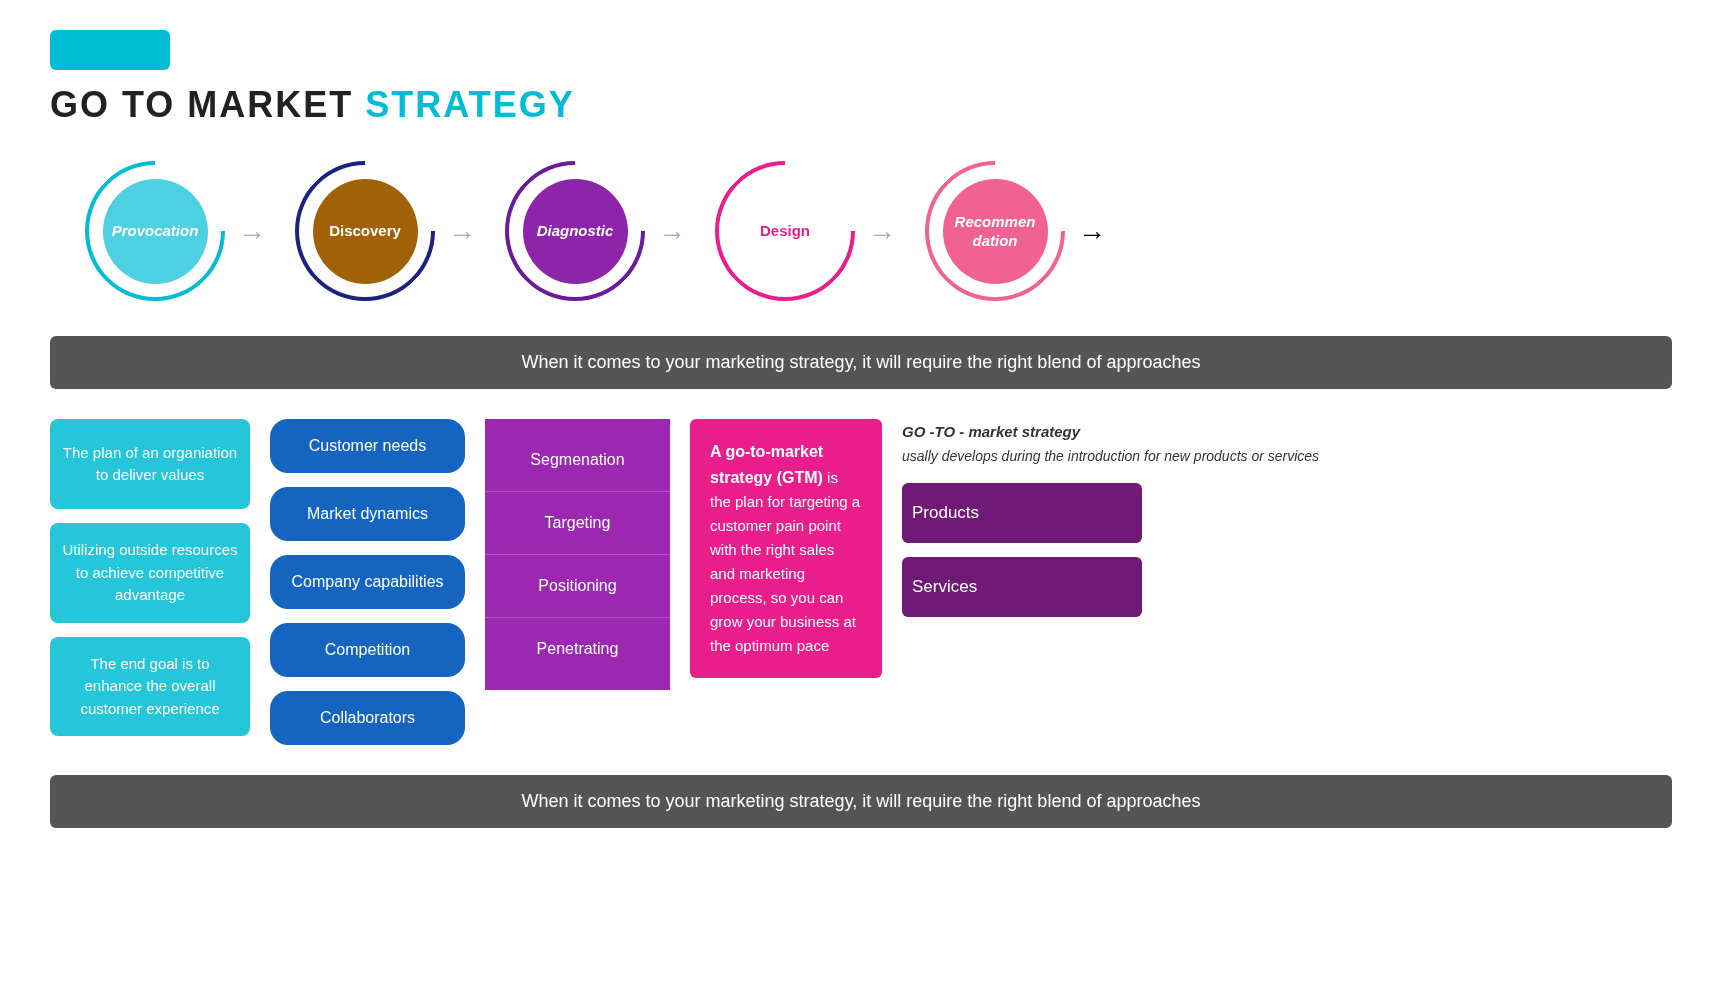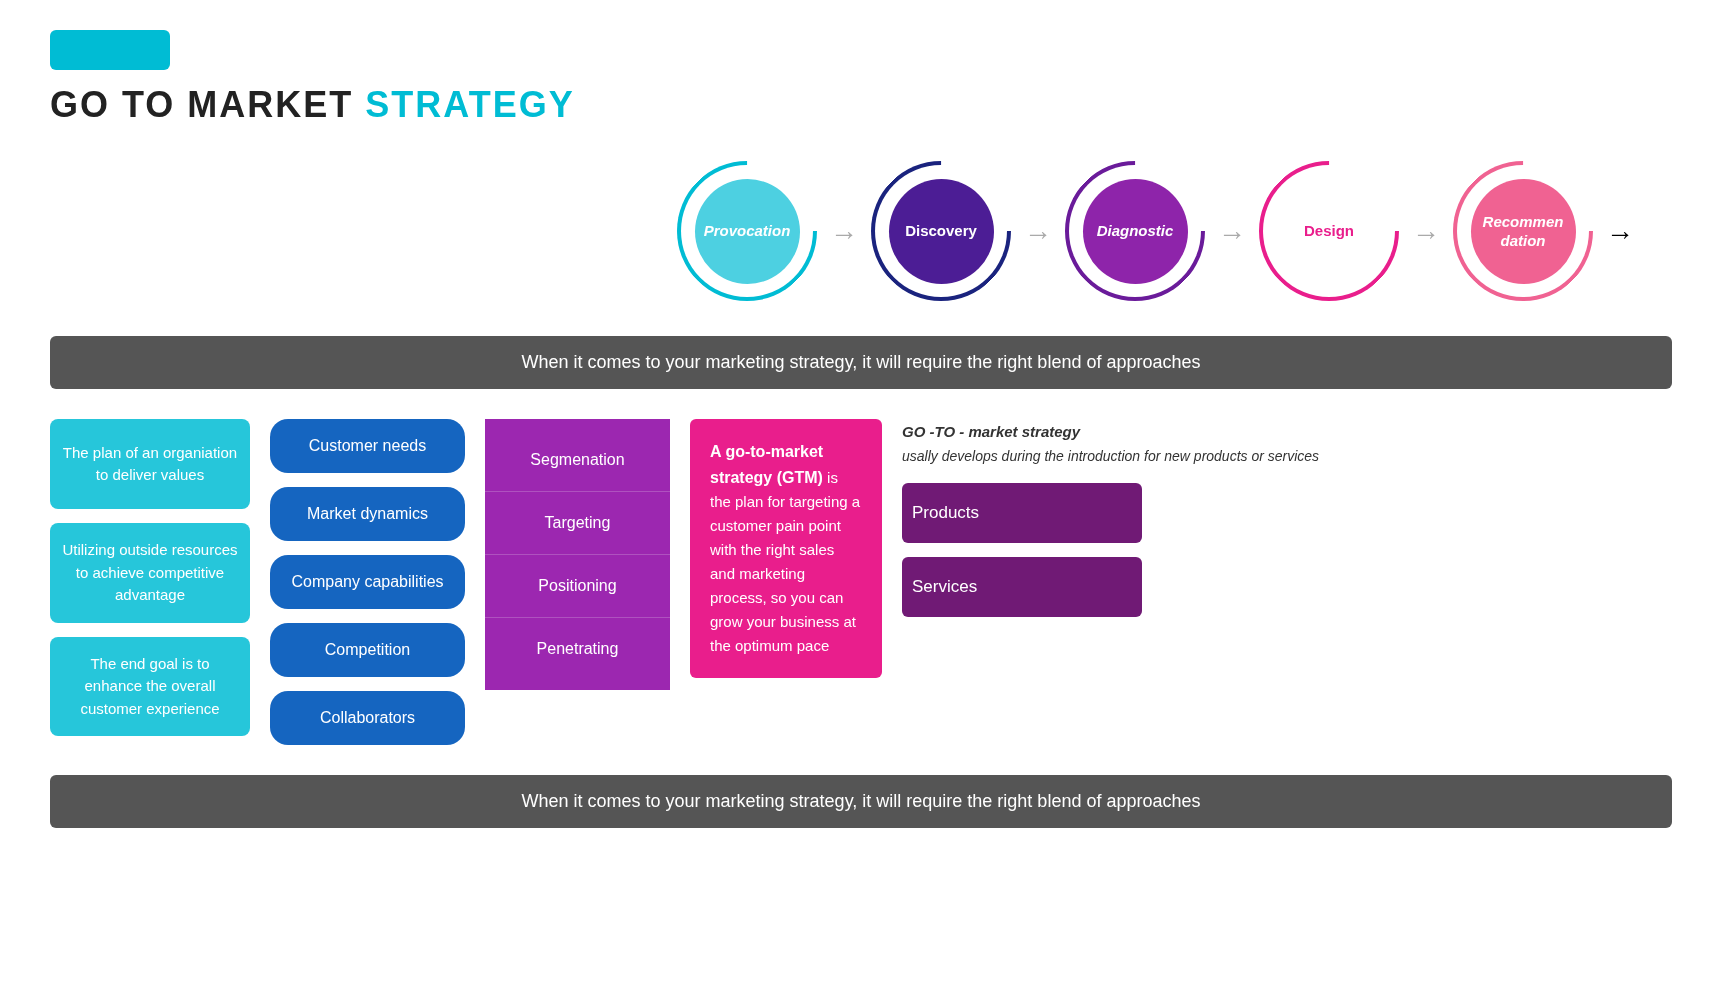--- a/index.html
+++ b/index.html
@@ -30,22 +30,22 @@
       letter-spacing: 2px;
       margin-bottom: 30px;
     }
     .page-title .title-black { color: #222; }
     .page-title .title-cyan { color: #00bcd4; }
 
     
     .steps-row {
       display: flex;
       align-items: center;
-      justify-content: flex-end;
-      gap: 0px;
+      justify-content: flex-start;
+      gap: 16px;
       margin-bottom: 30px;
       padding: 0 30px;
     }
 
     .step-item {
       display: flex;
       align-items: center;
       gap: 0;
     }
 
@@ -96,21 +96,21 @@
       font-weight: bold;
     }
 
     
     .step-provocation .step-outer-ring { border-color: #00bcd4; border-right-color: transparent; }
     .step-provocation .step-inner-circle { background: #4dd0e1; }
     .step-provocation .step-arrow { color: #aaa; }
 
     
     .step-discovery .step-outer-ring { border-color: #1a237e; border-right-color: transparent; }
-    .step-discovery .step-inner-circle { background: #4c1d95; }
+    .step-discovery .step-inner-circle { background: #a16207; }
     .step-discovery .step-arrow { color: #aaa; }
     .step-discovery .step-label { font-style: normal; font-weight: bold; }
 
     
     .step-diagnostic .step-outer-ring { border-color: #6a1b9a; border-right-color: transparent; }
     .step-diagnostic .step-inner-circle { background: #8e24aa; }
     .step-diagnostic .step-arrow { color: #aaa; }
 
     
     .step-design .step-outer-ring { border-color: #e91e8c; border-right-color: transparent; }

